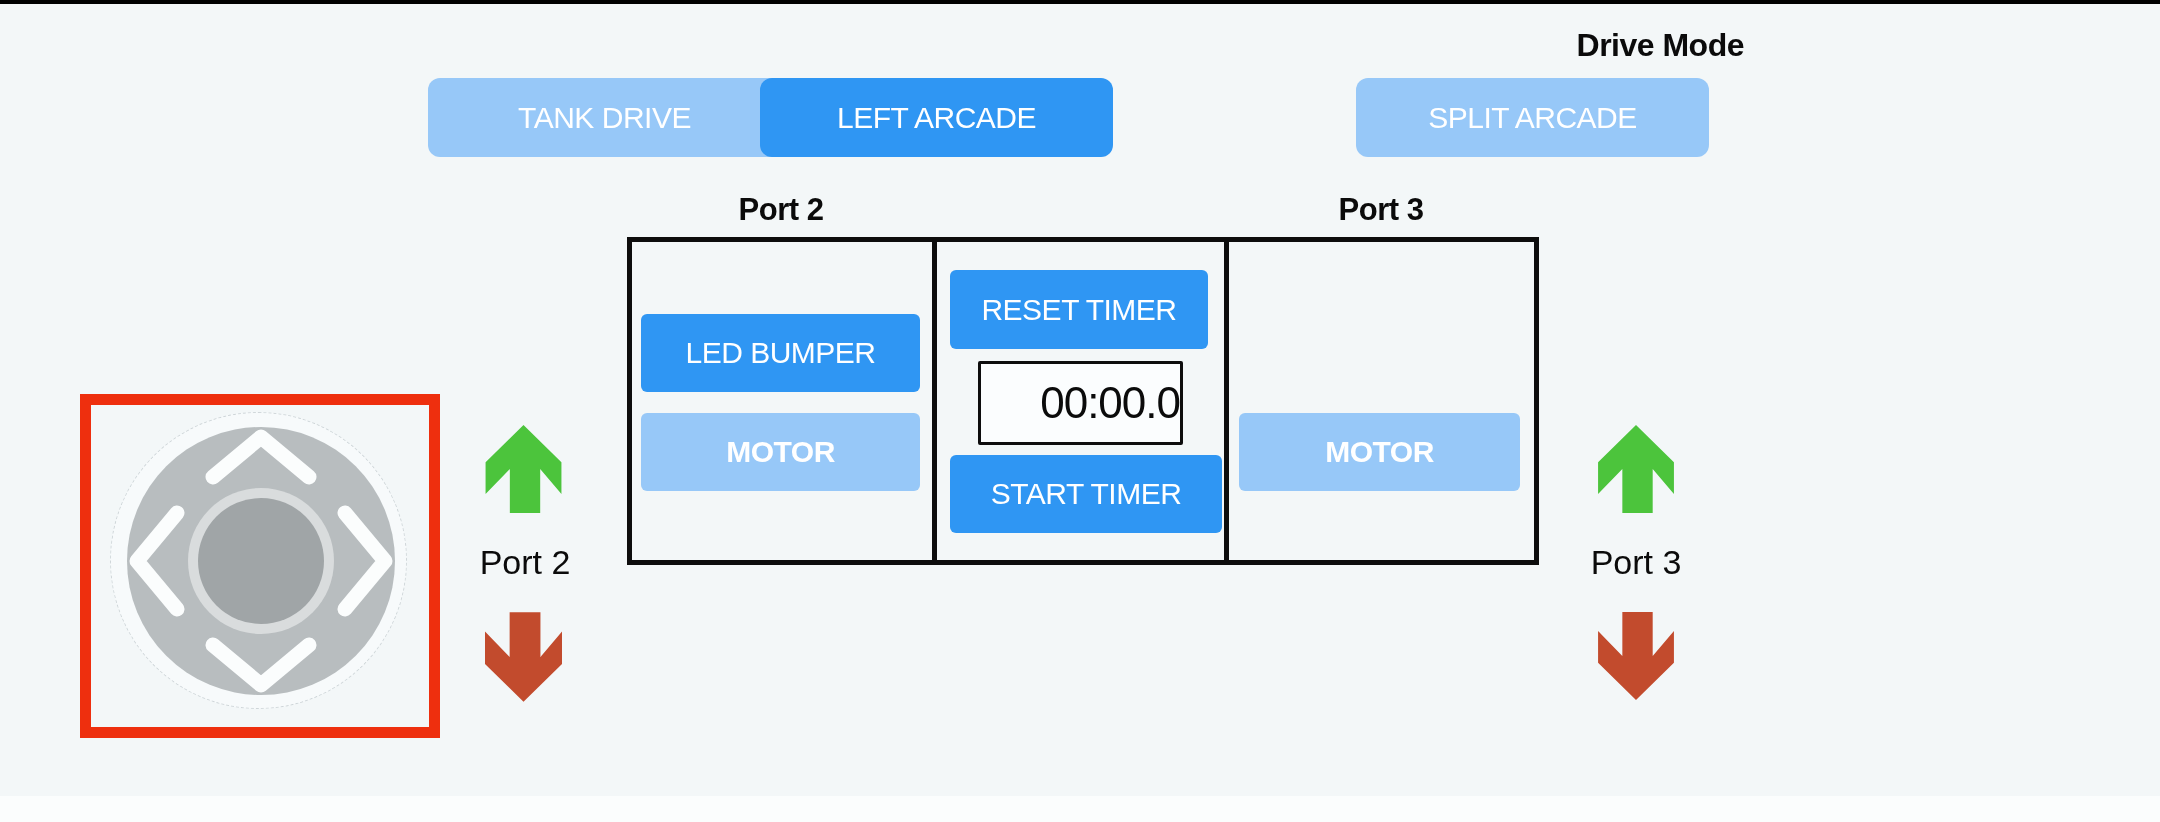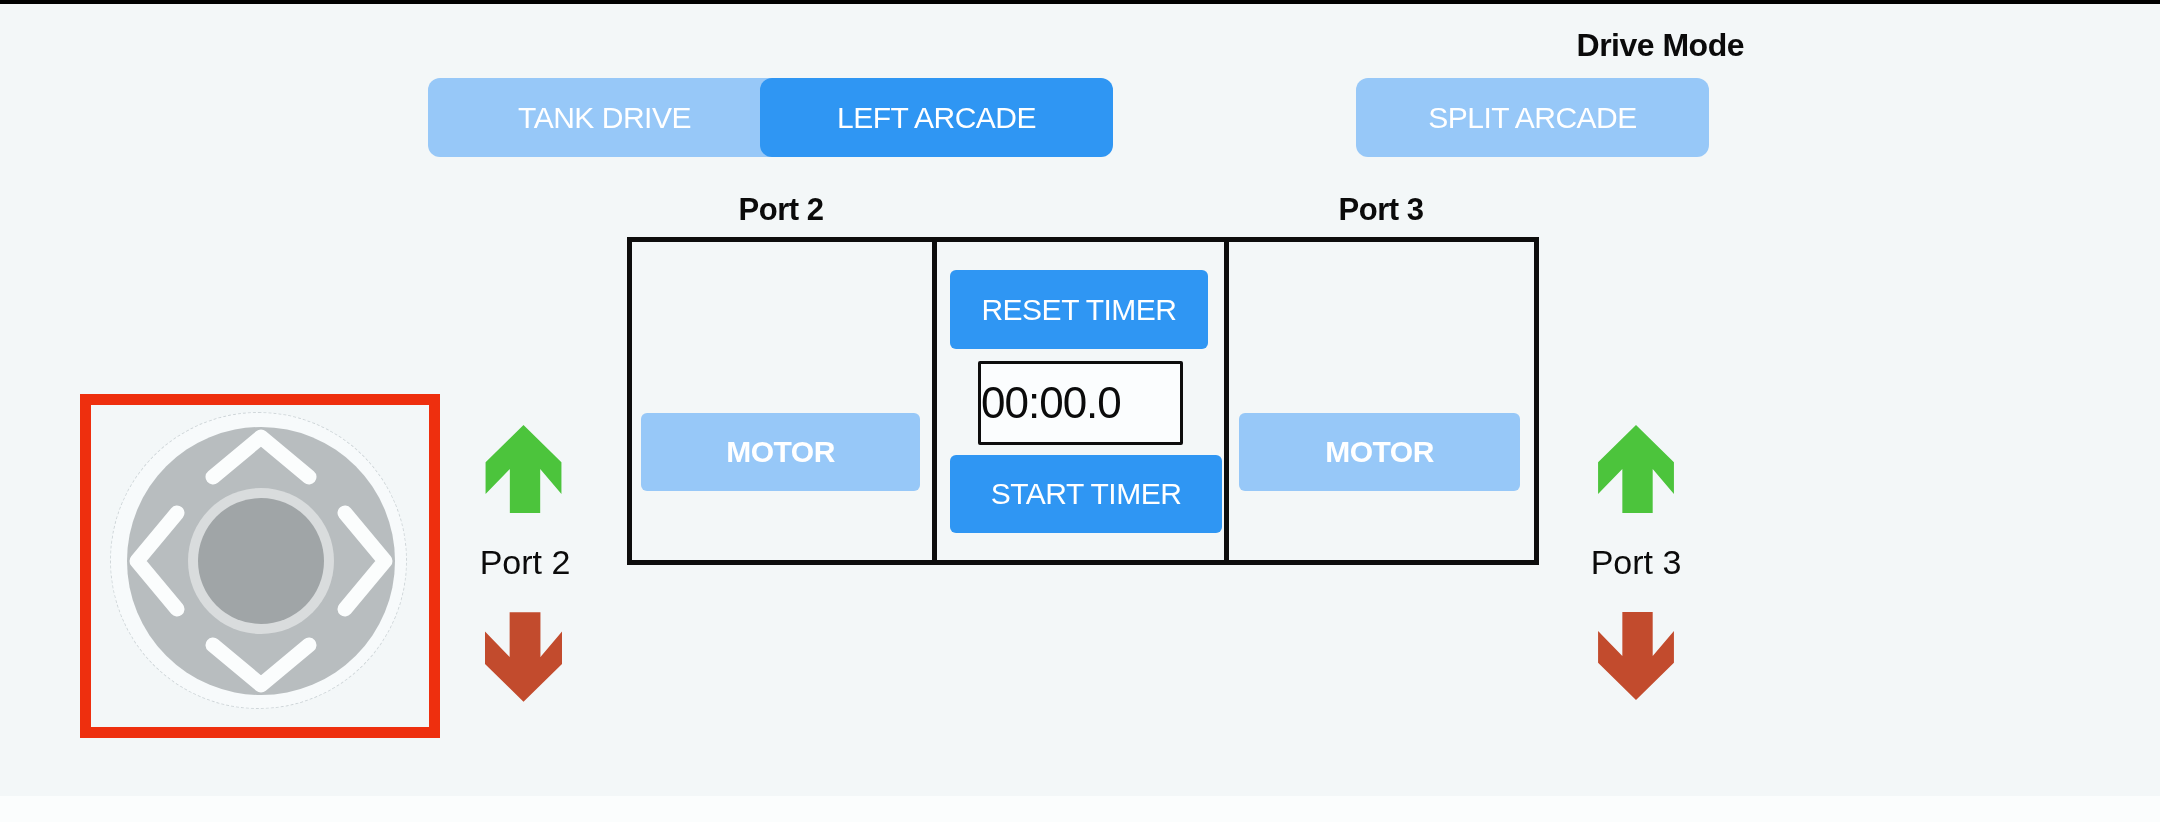--- a/index.html
+++ b/index.html
@@ -60,21 +60,21 @@
     cursor:pointer;
   }
   .cell-btn.on  { background: var(--active-blue,#2f96f3); }
   .cell-btn.off { background: var(--inactive-blue,#97c8f8); font-weight: bold; }
 
   .timer-display {
     left:978px; top:361px; width:205px; height:84px;
     background: var(--timer-bg,#fbfdfe);
     border:3px solid var(--table-border,#0d0d0d);
     border-radius:2px;
-    text-align:left; line-height:78px;
+    text-align:right; line-height:78px;
     font-size:44px; color: var(--text-black,#0b0b0b);
     letter-spacing:-1px;
   }
 
   .joystick-frame {
     left:80px; top:394px; width:360px; height:344px;
     border:11px solid var(--joystick-frame-red,#ee2f0e);
     background: transparent;
   }
   .joystick-outer {
@@ -127,20 +127,21 @@
   <button class="abs mode-btn active" style="left:760px">LEFT ARCADE</button>
   <button class="abs mode-btn" style="left:1356px">SPLIT ARCADE</button>
 
   <div class="abs col-header" style="left:681px">Port 2</div>
   <div class="abs col-header" style="left:1281px">Port 3</div>
 
   <div class="abs panel-table"></div>
   <div class="abs table-divider" style="left:932px"></div>
   <div class="abs table-divider" style="left:1224px"></div>
 
+  <button class="abs cell-btn on" style="left:641px; top:314px; width:279px; height:78px;">LED BUMPER</button>
   <button class="abs cell-btn off" style="left:641px; top:413px; width:279px; height:78px;">MOTOR</button>
 
   <button class="abs cell-btn on" style="left:950px; top:270px; width:258px; height:79px;">RESET TIMER</button>
   <div class="abs timer-display">00:00.0</div>
   <button class="abs cell-btn on" style="left:950px; top:455px; width:272px; height:78px;">START TIMER</button>
 
   <button class="abs cell-btn off" style="left:1239px; top:413px; width:281px; height:78px;">MOTOR</button>
 
   <div class="abs joystick-frame">
     <div class="abs joystick-outer"></div>

